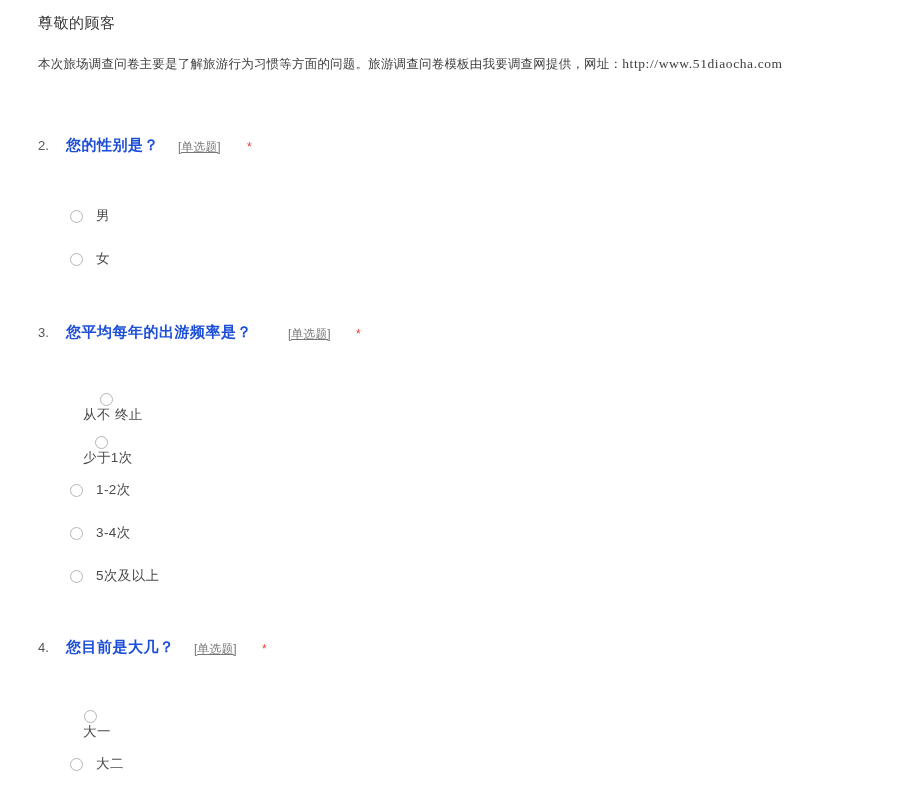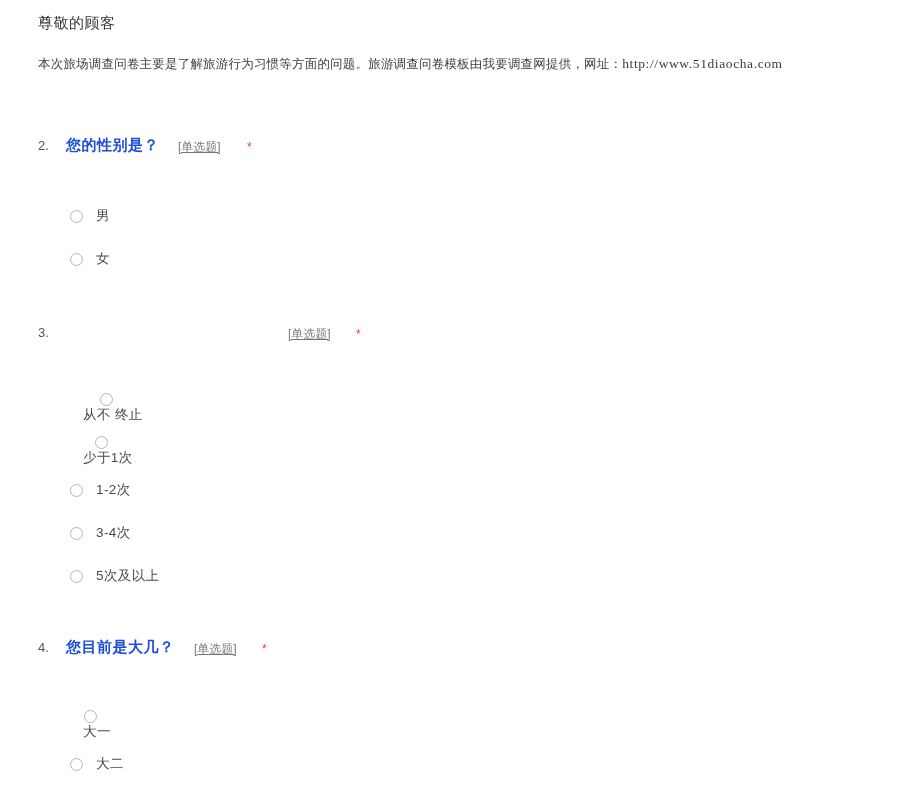--- a/index.html
+++ b/index.html
@@ -137,20 +137,21 @@
     </div>
     <div class="option" style="top:112px;">
       <span class="radio"></span>
       <span class="opt-label">女</span>
     </div>
   </div>
 
   <div class="question" style="top:323px;">
     <div class="q-head">
       <span class="q-num">3.</span>
+      <span class="q-title">您平均每年的出游频率是？</span>
       <span class="q-type" style="left:288px;">[单选题]</span>
       <span class="q-required" style="left:356px;">*</span>
     </div>
     <div class="option" style="top:70px;flex-direction:column;">
       <span class="radio"></span>
       <span class="opt-label">从不 终止</span>
     </div>
     <div class="option" style="top:113px;flex-direction:column;">
       <span class="radio"></span>
       <span class="opt-label">少于1次</span>

